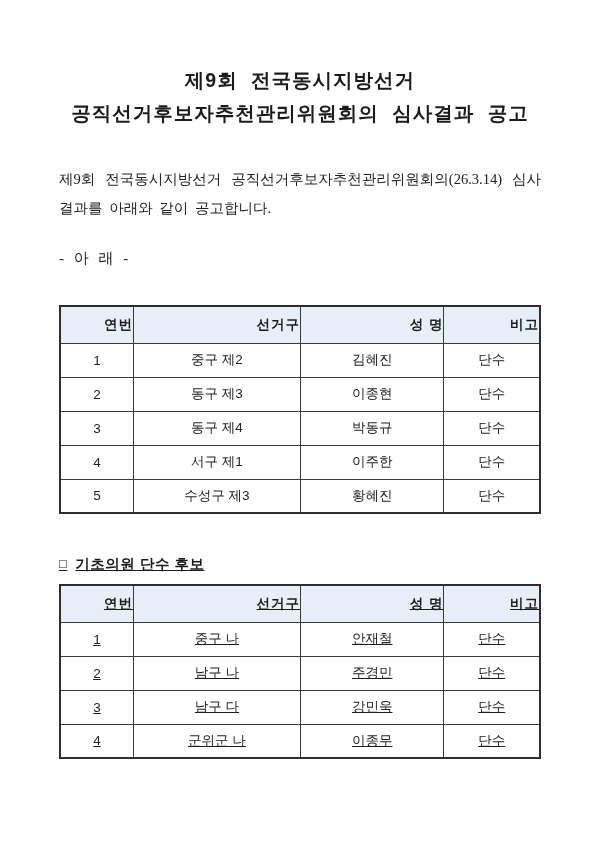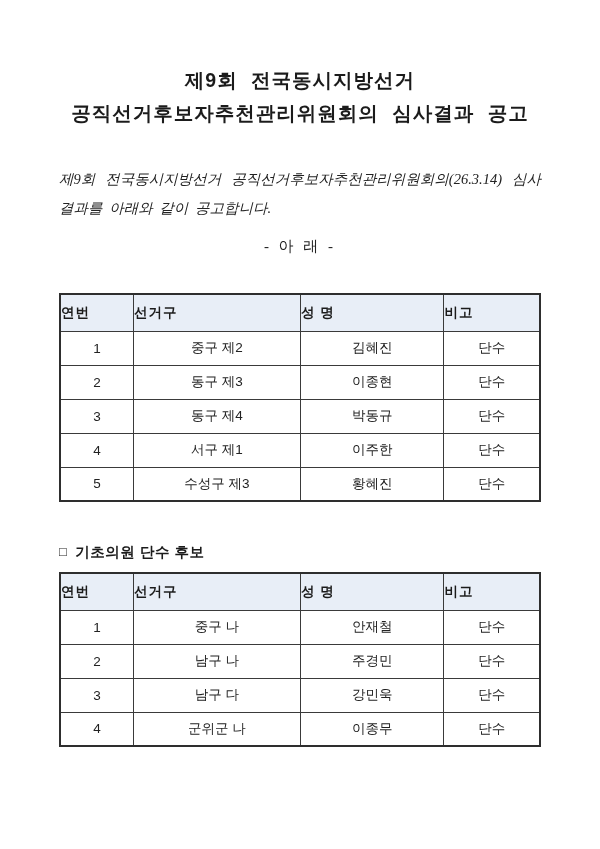--- a/index.html
+++ b/index.html
@@ -27,31 +27,29 @@
     word-spacing: 7px;
     color: #1b1b1b;
   }
   .body-paragraph {
     margin-top: 35px;
     font-size: 14.5px;
     line-height: 29px;
     text-align: justify;
     word-spacing: 3px;
     color: #222222;
-    font-style: italic;
   }
   .below-divider {
-    margin-top: 14px;
-    text-align: center;
+    margin-top: 26px;
     font-size: 15px;
     letter-spacing: 3px;
     color: #222222;
   }
   .section { margin-top: 37px; }
-  .section + .section { margin-top: 41px; }
+  .section + .section { margin-top: 41px; text-decoration: underline; }
   .section-heading {
     font-family: "Liberation Sans", "DejaVu Sans", sans-serif;
     font-weight: bold;
     font-size: 14.5px;
     color: #1b1b1b;
     letter-spacing: 0.5px;
   }
   .section-heading .bullet {
     font-weight: normal;
     font-size: 13px;
@@ -66,21 +64,21 @@
     border: 2px solid #2e2e2e;
     font-family: "Liberation Sans", "DejaVu Sans", sans-serif;
     table-layout: fixed;
   }
   table.data-table th {
     background: #e8eef7;
     border: 1px solid #3a3a3a;
     height: 37px;
     font-size: 13.5px;
     font-weight: bold;
-    text-align: left;
+    text-align: right;
     vertical-align: middle;
     color: #1b1b1b;
     letter-spacing: 1px;
   }
   table.data-table td {
     border: 1px solid #3a3a3a;
     height: 34px;
     font-size: 13.5px;
     text-align: center;
     vertical-align: middle;

